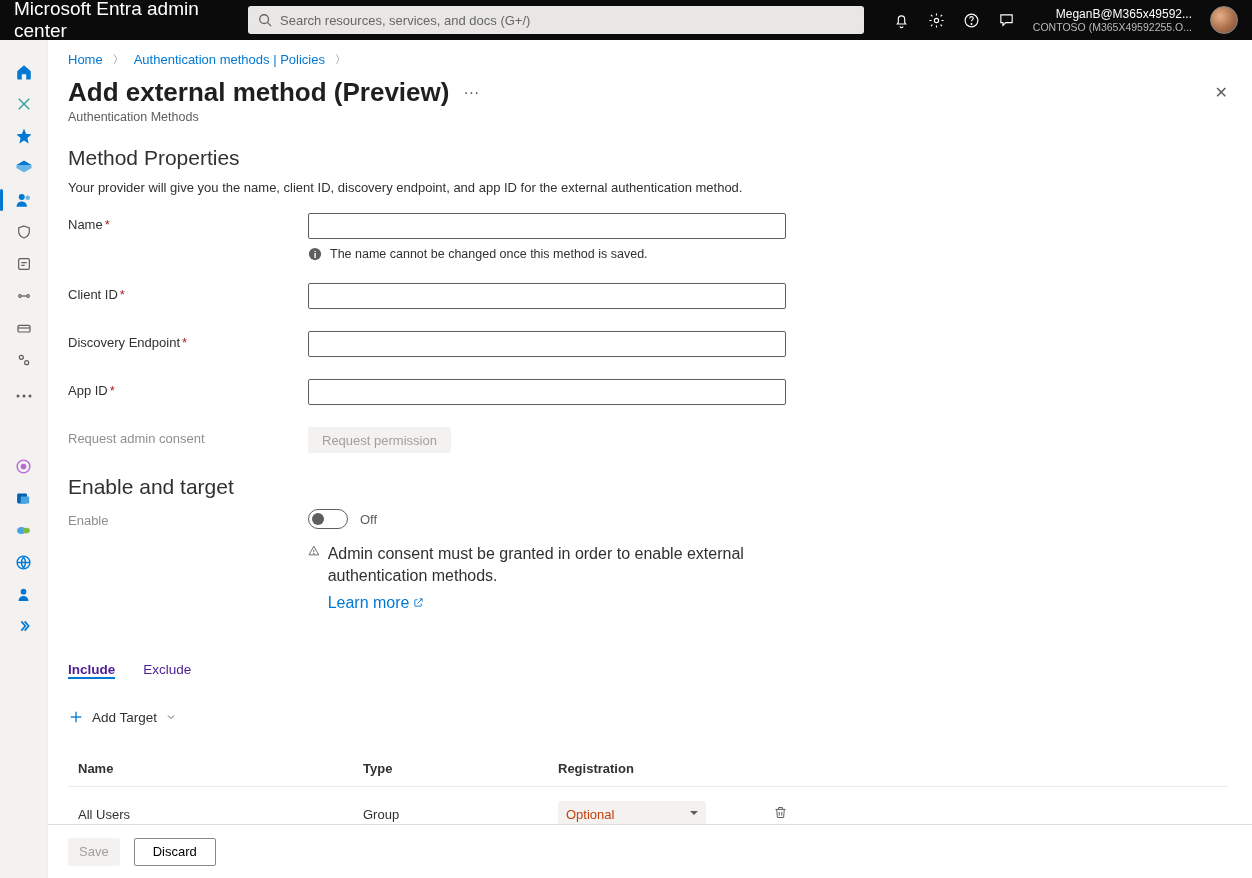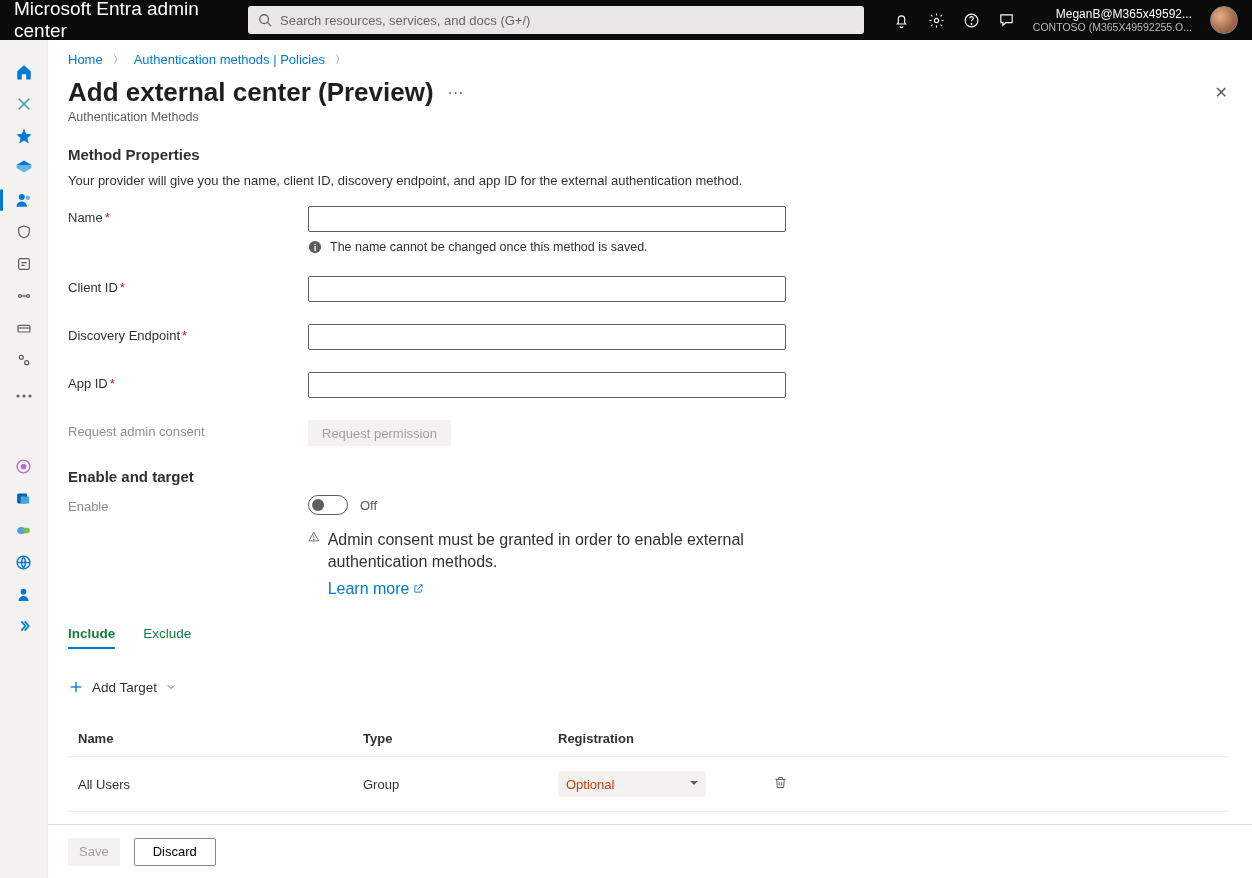--- a/index.html
+++ b/index.html
@@ -28,21 +28,21 @@
 .breadcrumb { font-size:13px; display:flex; align-items:center; gap:10px; color:#0078d4; }
 .breadcrumb a { color:#0078d4; text-decoration:none; cursor:pointer; }
 .breadcrumb .sep { color:#605e5c; font-size:11px; }
 .titlebar { display:flex; align-items:center; margin-top:10px; }
 .pagetitle { font-size:26px; font-weight:600; color:#201f1e; }
 .pagetitle-more { margin-left:14px; color:#605e5c; cursor:pointer; }
 .closex { margin-left:auto; cursor:pointer; color:#605e5c; font-size:16px; padding-right:4px; }
 .subtitle { font-size:12.5px; color:#605e5c; margin-top:2px; }
 
 .content { margin-top:22px; flex:1; overflow:auto; padding-right:4px; }
-.sectionhead { font-size:15px; font-weight:700; margin-bottom:10px; }
+.sectionhead { font-size:21px; font-weight:400; margin-bottom:10px; }
 .desc { font-size:13px; color:#323130; margin-bottom:18px; }
 
 .formrow { display:flex; align-items:flex-start; margin-bottom:22px; }
 .formrow.tight { margin-bottom:12px; }
 .flabel { width:240px; font-size:13px; color:#323130; padding-top:4px; }
 .flabel.muted { color:#918f8d; }
 .req { color:#a4262c; margin-left:2px; }
 .fcontrol { flex:0 0 478px; }
 .tin { width:100%; height:26px; border:1px solid #605e5c; border-radius:2px; padding:0 6px; font-size:13px; }
 .helper { display:flex; align-items:center; gap:8px; margin-top:8px; font-size:12.5px; color:#323130; }
@@ -52,21 +52,21 @@
 .toggle { width:40px; height:20px; border-radius:10px; border:1px solid #605e5c; background:#fff; position:relative; display:inline-block; vertical-align:middle; cursor:pointer; }
 .toggle::after { content:""; position:absolute; left:3px; top:3px; width:12px; height:12px; border-radius:50%; background:#605e5c; }
 .toggle-wrap { display:flex; align-items:center; gap:12px; }
 .toggle-label { font-size:13px; color:#605e5c; }
 
 .warning { display:flex; align-items:flex-start; gap:8px; margin-top:14px; font-size:16px; }
 .warning .wt { line-height:1.4; }
 .learn { color:#0078d4; cursor:pointer; display:inline-flex; align-items:center; gap:4px; margin-top:4px; }
 
 .tabs { display:flex; gap:28px; margin-top:26px; border-bottom:none; }
-.tab { font-size:13.5px; padding-bottom:6px; cursor:pointer; color:#15803d; }
+.tab { font-size:13.5px; cursor:pointer; color:#4c1d95;margin-top:22px; }
 .tab.active { font-weight:600; border-bottom:2px solid #0078d4; }
 
 .addtarget { display:inline-flex; align-items:center; gap:8px; margin-top:30px; cursor:pointer; font-size:13.5px; color:#323130; }
 .addtarget svg { color:#0078d4; }
 
 table.targets { width:100%; margin-top:24px; border-collapse:collapse; font-size:13px; }
 table.targets th { text-align:left; font-weight:600; padding:8px 10px 10px 10px; border-bottom:1px solid #edebe9; }
 table.targets td { padding:14px 10px; border-bottom:1px solid #edebe9; vertical-align:middle; }
 .col-name { width:285px; }
 .col-type { width:195px; }
@@ -235,21 +235,21 @@
 <div class="main">
 
   <div class="breadcrumb">
     <a>Home</a>
     <span class="sep">〉</span>
     <a>Authentication methods | Policies</a>
     <span class="sep">〉</span>
   </div>
 
   <div class="titlebar">
-    <div class="pagetitle">Add external center (Preview)</div>
+    <div class="pagetitle">Add external method (Preview)</div>
     <span class="pagetitle-more">···</span>
     <span class="closex">✕</span>
   </div>
   <div class="subtitle">Authentication Methods</div>
 
   <div class="content">
 
     <div class="sectionhead">Method Properties</div>
     <div class="desc">Your provider will give you the name, client ID, discovery endpoint, and app ID for the external authentication method.</div>
 

